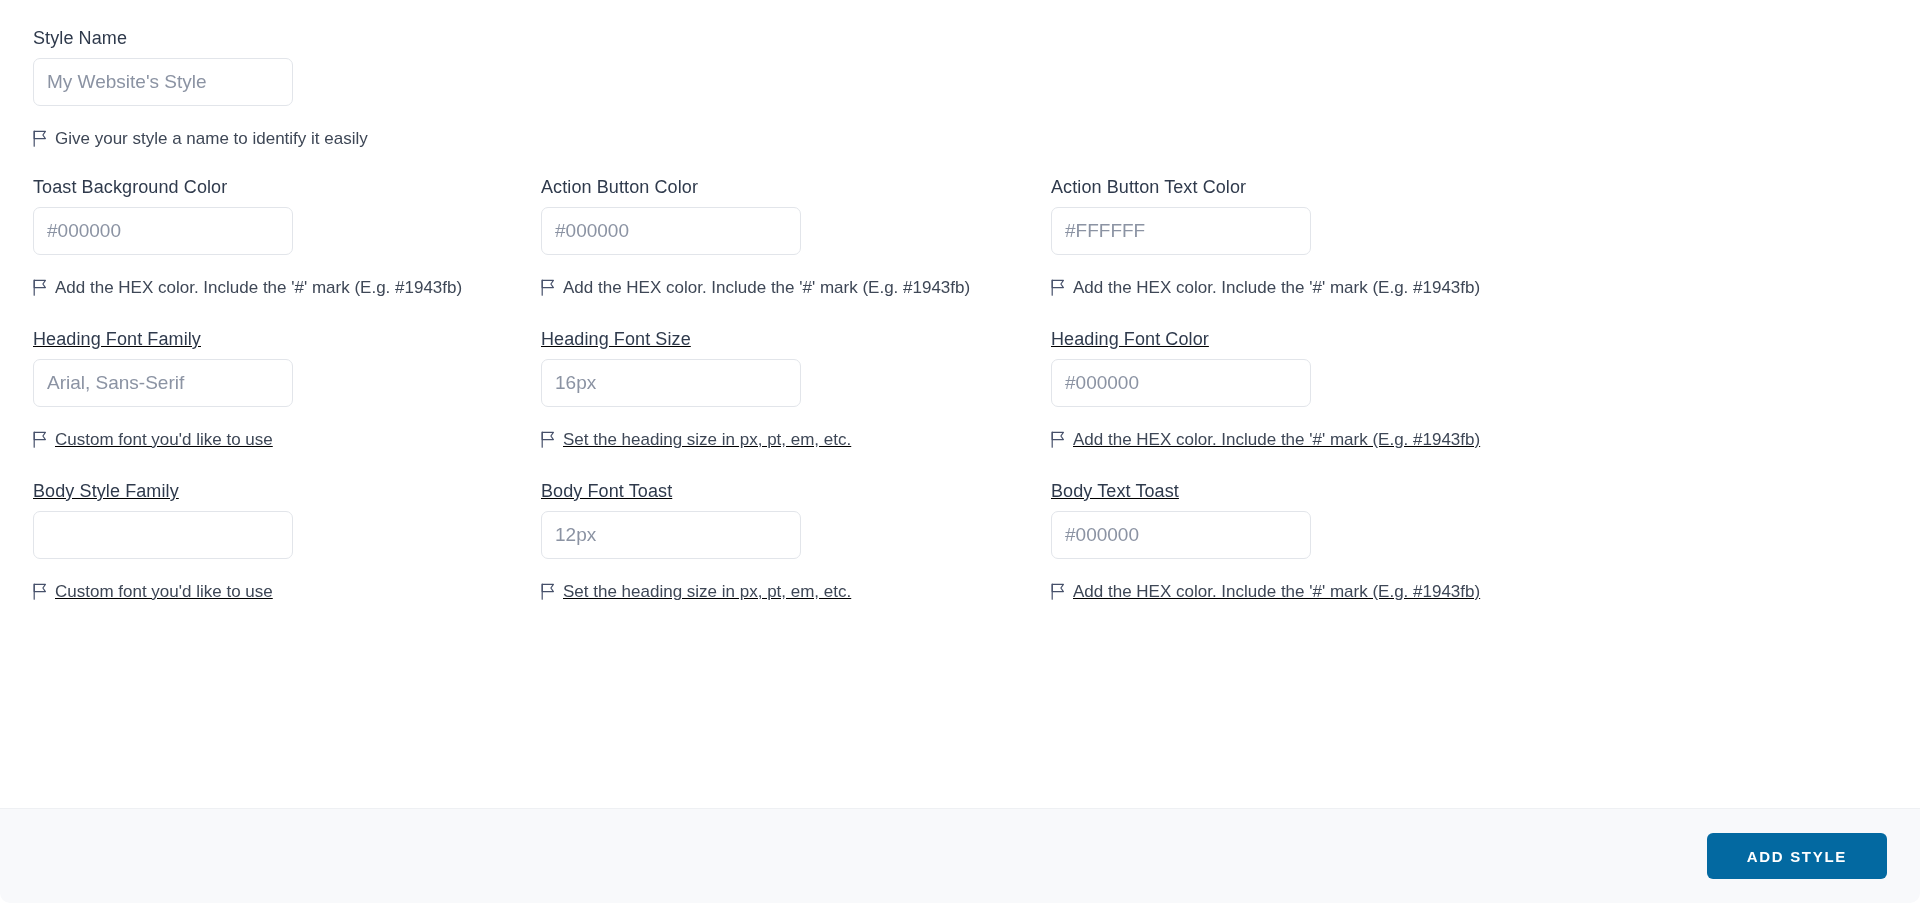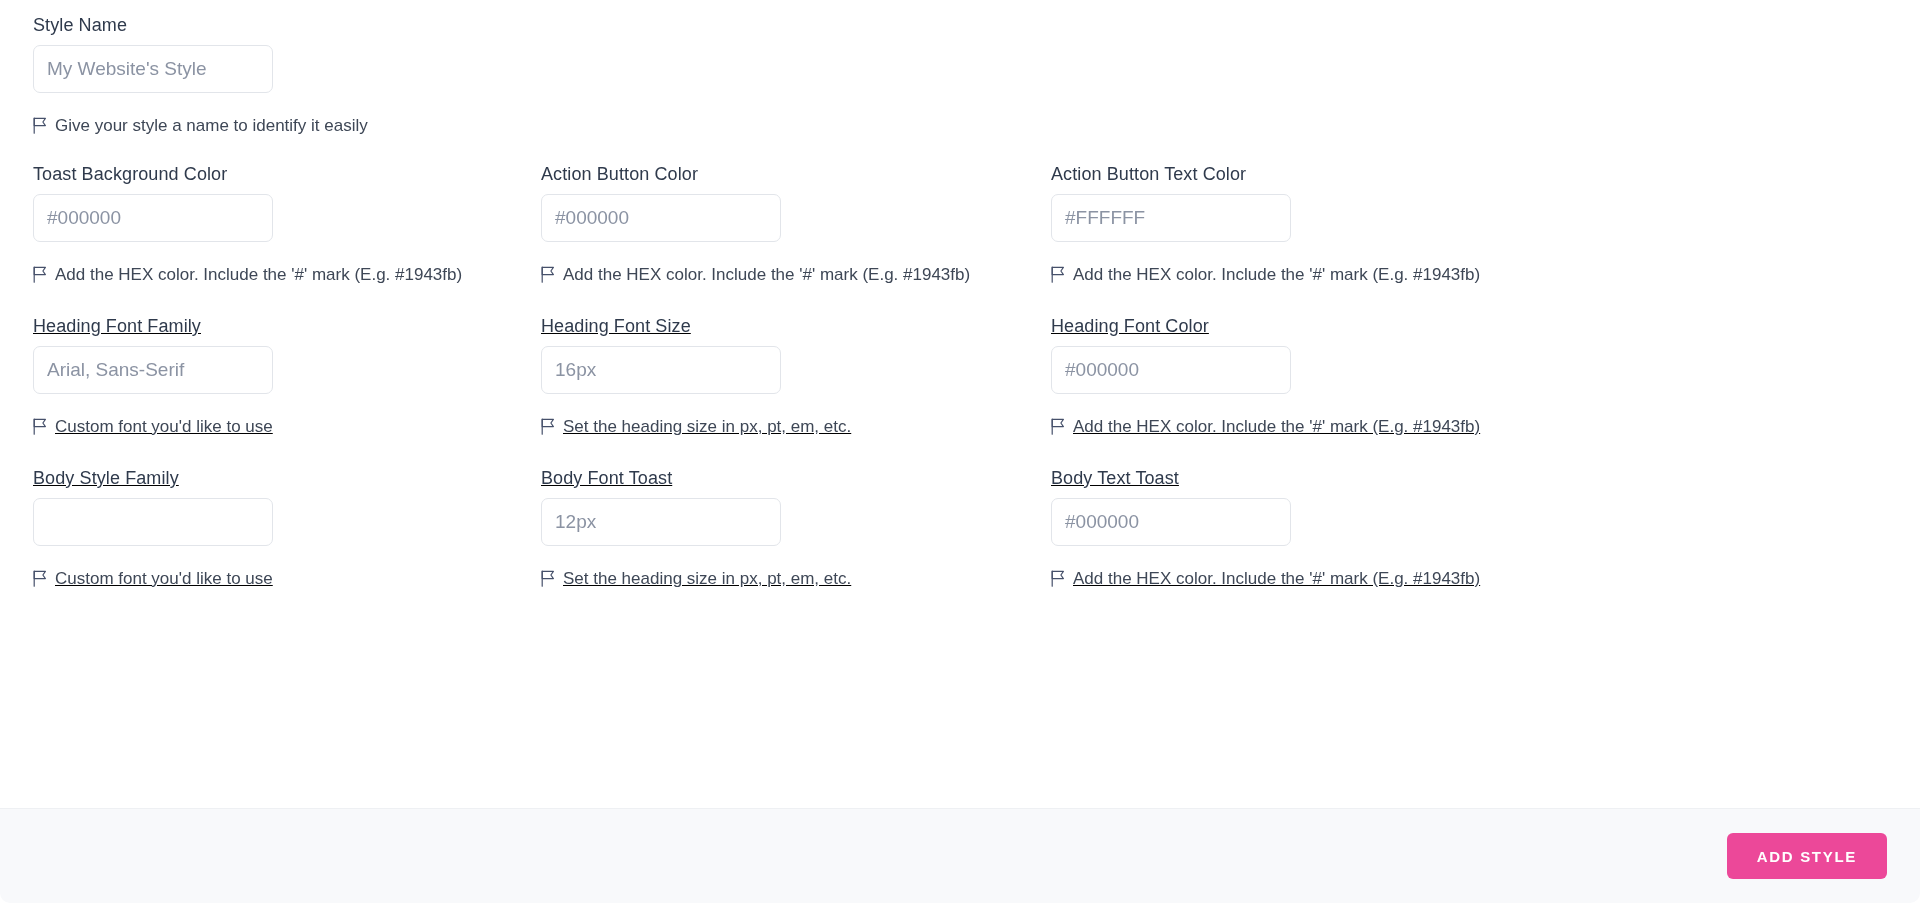--- a/index.html
+++ b/index.html
@@ -18,21 +18,21 @@
     height: 903px;
     background: #ffffff;
     border-radius: 0 0 10px 10px;
     overflow: hidden;
     display: flex;
     flex-direction: column;
   }
 
   .form-body {
     flex: 1 1 auto;
-    padding: 14px 33px 0 33px;
+    padding: 27px 33px 0 33px;
   }
 
   
   .row {
     display: grid;
     grid-template-columns: 508px 510px 1px;
     column-gap: 0;
   }
   .row.triple {
     grid-template-columns: 508px 510px auto;
@@ -46,21 +46,21 @@
     font-size: 18px;
     line-height: 22px;
     color: #2f3a4c;
     font-weight: 400;
     letter-spacing: .1px;
     margin-bottom: 9px;
     white-space: nowrap;
   }
 
   .field-input {
-    width: 240px;
+    width: 260px;
     height: 48px;
     border: 1px solid #e2e5ea;
     border-radius: 7px;
     background: #ffffff;
     padding: 0 13px;
     font-family: "Liberation Sans", sans-serif;
     font-size: 19px;
     color: #3b4454;
     outline: none;
   }
@@ -98,26 +98,26 @@
     height: 95px;
     background: #f8f9fb;
     border-top: 1px solid #eef0f3;
     display: flex;
     align-items: center;
     justify-content: flex-end;
     padding: 0 33px;
   }
 
   .primary-btn {
-    background: #ec4899;
+    background: #0369a1;
     color: #ffffff;
     border: none;
     border-radius: 6px;
     height: 46px;
-    padding: 0 30px;
+    padding: 0 40px;
     font-family: "Liberation Sans", sans-serif;
     font-size: 15px;
     font-weight: 700;
     letter-spacing: 1.7px;
     text-transform: uppercase;
     cursor: pointer;
   }
 </style>
 </head>
 <body>

